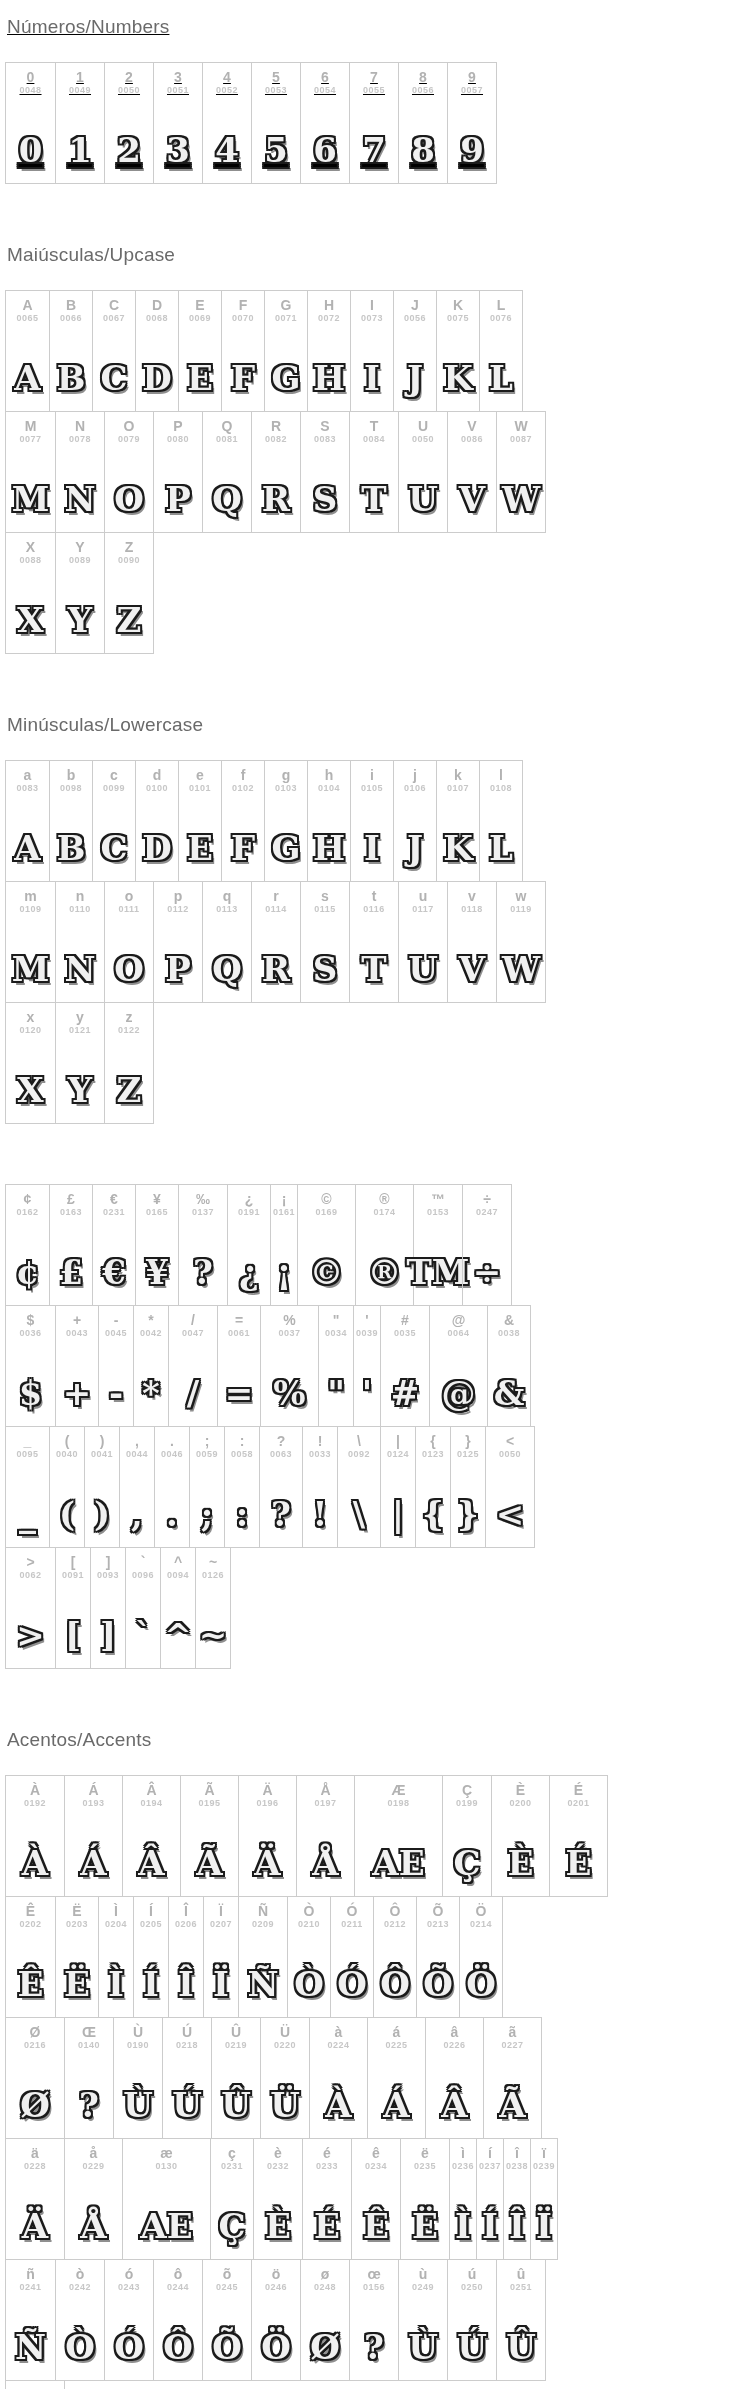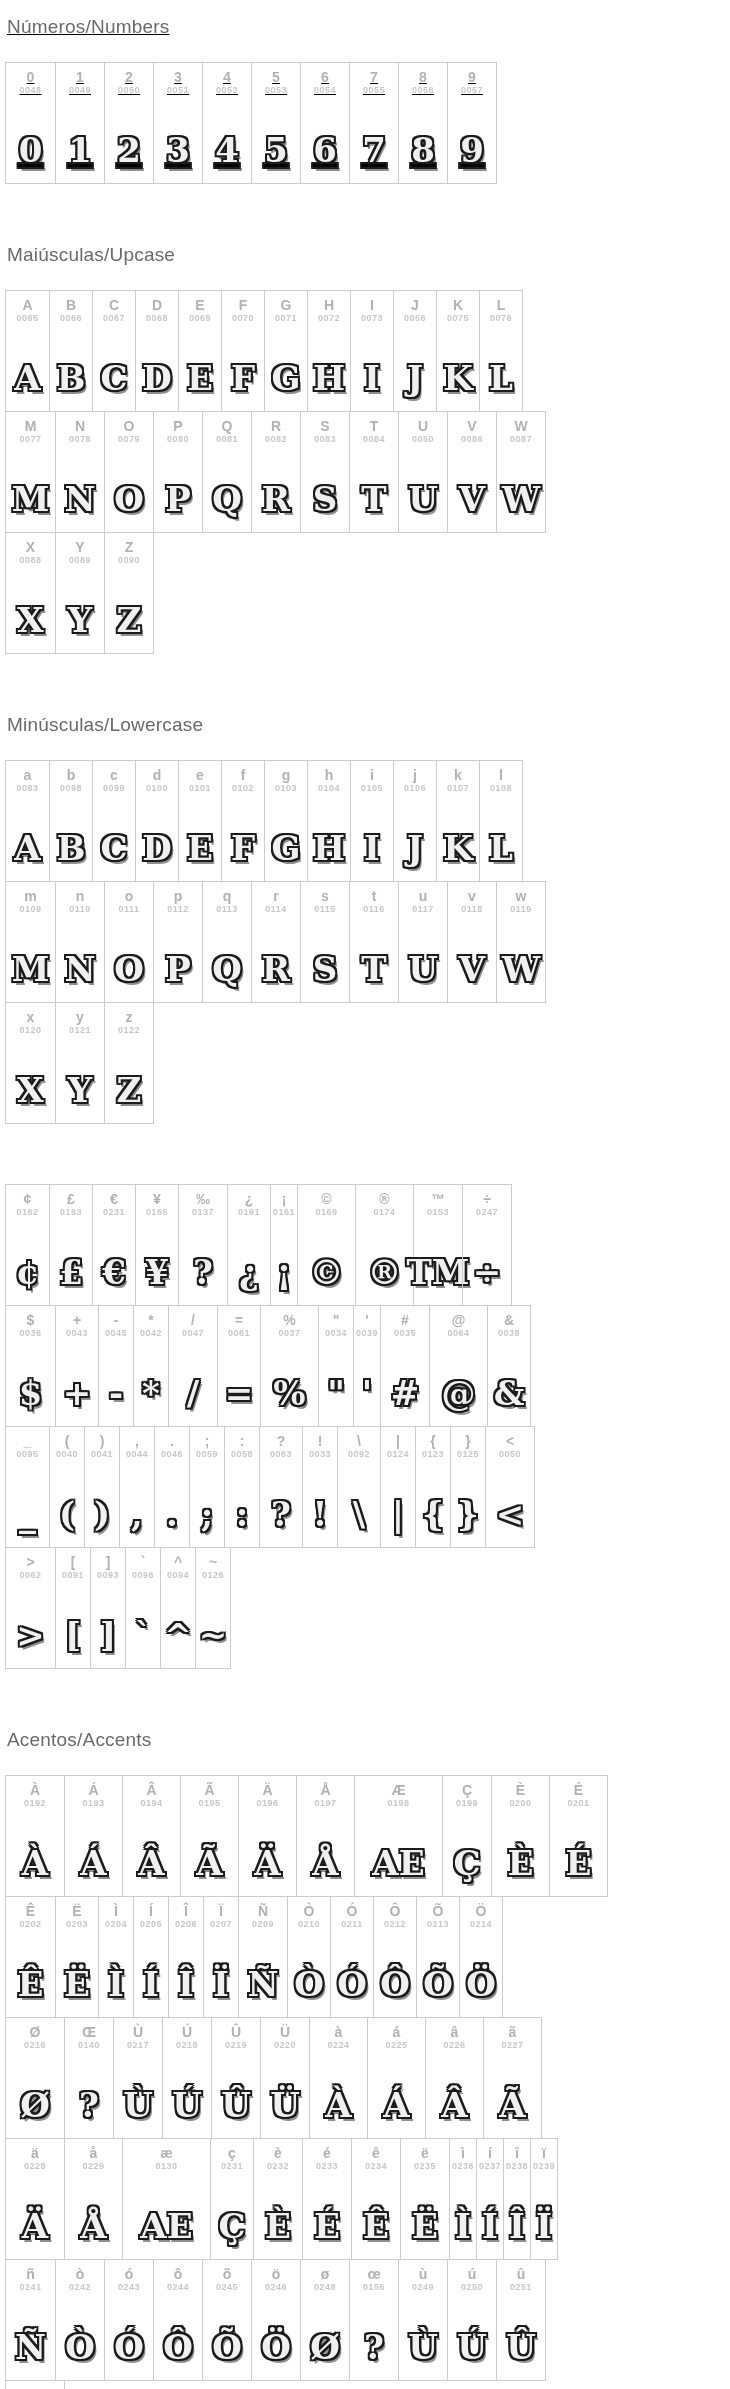--- a/index.html
+++ b/index.html
@@ -858,21 +858,21 @@
   </div>
 
   <div class="cell w-l">
     <div class="char">Œ</div>
     <div class="code">0140</div>
     <div class="glyph">?</div>
   </div>
 
   <div class="cell w-l">
     <div class="char">Ù</div>
-    <div class="code">0217</div>
+    <div class="code">0190</div>
     <div class="glyph">Ù</div>
   </div>
 
   <div class="cell w-l">
     <div class="char">Ú</div>
     <div class="code">0218</div>
     <div class="glyph">Ú</div>
   </div>
 
   <div class="cell w-l">

